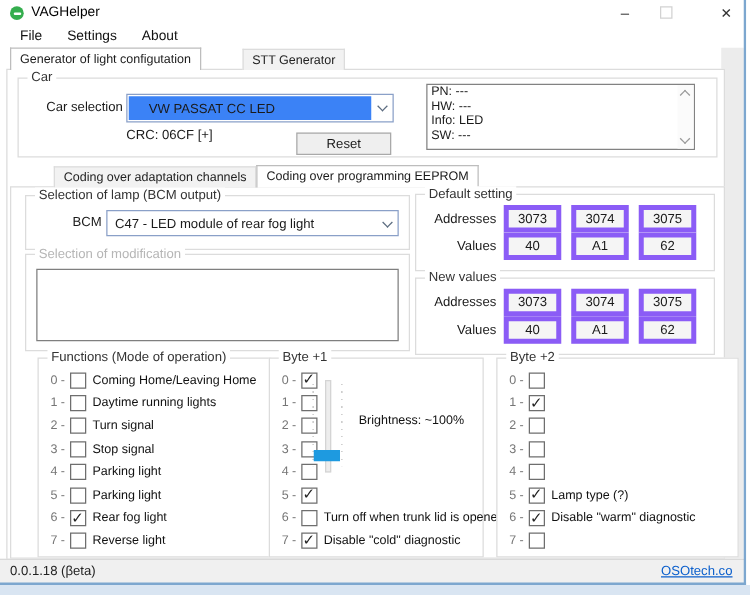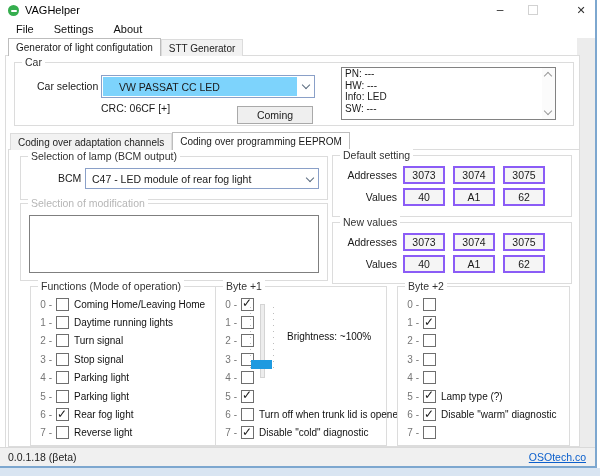--- a/index.html
+++ b/index.html
@@ -23,46 +23,46 @@
 
   .menubar{left:0;top:20px;width:596px;height:18px;display:flex;align-items:center;padding-left:6px;background:#fff;}
   .menu-item{font-size:11px;color:#111;padding:2px 10px;}
 
   
   .tabstrip{display:flex;align-items:flex-end;z-index:3;}
   .tabstrip1{left:8px;top:38px;height:18px;}
   .tabstrip2{left:10px;top:132px;height:18px;}
   .tab{font-size:10px;padding:3px 7px 2px;white-space:nowrap;}
   .tab.active{background:#fff;border:1px solid #bdbdbd;border-bottom:none;position:relative;z-index:4;padding-bottom:3px;}
-  .tab.inactive{background:#f2f2f2;border:1px solid #dcdcdc;border-bottom:none;color:#222;}
+  .tab.inactive{background:#f2f2f2;border:1px solid #dcdcdc;border-bottom:none;color:#222;margin-left:33px;}
 
   .tabpage1{left:5px;top:55px;width:573px;height:391px;background:#fff;border:1px solid #dcdcdc;z-index:1;}
   .tabpage2{left:8px;top:149px;width:570px;height:296px;background:#fff;border:1px solid #dcdcdc;z-index:2;}
 
   
   .grp{border:1px solid #dcdcdc;z-index:5;background:#fff;}
   .grp-label{position:absolute;top:-7px;left:7px;background:#fff;padding:0 3px;font-size:10.5px;color:#333;white-space:nowrap;}
   .grp-label.disabled{color:#b6b6b6;}
 
   .grp-car{left:14px;top:62px;width:558px;height:62px;}
   .grp-lamp{left:20px;top:156px;width:306px;height:42px;z-index:6;}
   .grp-mod{left:20px;top:203px;width:306px;height:76px;z-index:6;}
   .grp-default{left:332px;top:155px;width:238px;height:60px;z-index:6;}
   .grp-new{left:332px;top:222px;width:238px;height:60px;z-index:6;}
   .grp-functions{left:30px;top:286px;width:185px;height:158px;z-index:6;}
   .grp-byte1{left:215px;top:286px;width:170px;height:158px;z-index:6;}
-  .grp-byte2{left:397px;top:286px;width:171px;height:158px;z-index:6;}
+  .grp-byte2{left:397px;top:286px;width:171px;height:158px;z-index:6;padding-left:21px;}
 
   
   .lbl{font-size:10.5px;color:#1a1a1a;white-space:nowrap;}
   .lbl-car-selection{left:22px;top:17px;}
   .combo{border:1px solid #8aa0c8;background:#fff;}
   .combo .combo-txt{position:absolute;inset:1px 17px 1px 1px;display:flex;align-items:center;font-size:10.5px;white-space:nowrap;overflow:hidden;}
   .combo-car{left:86px;top:12px;width:212px;height:21px;}
-  .combo-car .combo-txt{background:#7dd3fc;padding-left:16px;}
+  .combo-car .combo-txt{background:#3b82f6;padding-left:16px;}
   .combo-bcm{left:64px;top:11px;width:232px;height:19px;}
   .combo-bcm .combo-txt{background:#fff;padding-left:5px;}
   .chev-down{position:absolute;right:5px;top:6px;width:5px;height:5px;border-right:1px solid #5a6b7f;border-bottom:1px solid #5a6b7f;transform:rotate(45deg);}
   .crc{left:86px;top:39px;font-size:10.5px;}
   .btn-reset{left:222px;top:43px;width:74px;height:16px;background:#efefef;border:1px solid #a9a9a9;
     display:flex;align-items:center;justify-content:center;font-size:10.5px;}
   .car-info{left:326px;top:4px;width:213px;height:51px;border:1px solid #828282;background:#fff;overflow:hidden;}
   .car-info .line{font-size:10px;line-height:11.5px;padding-left:3px;white-space:nowrap;}
   .scrollcol{position:absolute;right:0;top:0;width:13px;height:100%;background:#fbfbfb;}
   .chev{position:absolute;left:3px;width:5px;height:5px;border-right:1px solid #9a9a9a;border-bottom:1px solid #9a9a9a;}
@@ -71,21 +71,21 @@
 
   
   .lbl-bcm{left:37px;top:15px;}
   .mod-list{left:8px;top:11px;width:288px;height:56px;border:1px solid #7f7f7f;background:#fff;}
 
   
   .vals-row{position:absolute;left:0;display:flex;align-items:center;height:16px;}
   .vr-top{top:11px;}
   .vr-bot{top:33px;justify-content:space-between;}
   .vr-label{width:64px;text-align:right;padding-right:6px;font-size:10.5px;color:#1a1a1a;}
-  .vbox{width:38px;height:14px;border:2px solid #8b5cf6;background:#f5f5f5;margin-right:8px;
+  .vbox{width:38px;height:14px;border:4px solid #8b5cf6;background:#f5f5f5;margin-right:8px;
     display:flex;align-items:center;justify-content:center;font-size:10.5px;}
 
   
   .rows{position:absolute;left:4px;top:8px;right:2px;}
   .cbrow{height:18.4px;display:flex;align-items:center;}
   .num{width:17px;text-align:right;color:#767676;font-size:10px;margin-right:4px;flex:none;white-space:pre;}
   .cbx{width:11px;height:11px;border:1px solid #6e6e6e;background:#fff;margin-right:5px;position:relative;flex:none;}
   .cbx[data-checked="true"]::after{content:"\2713";position:absolute;left:0px;top:-2.5px;font-size:12px;color:#222;}
   .cbl{font-size:10px;color:#111;white-space:nowrap;}
 
@@ -144,21 +144,21 @@
 <div class="abs tabpage1"></div>
 
 <div class="abs grp grp-car">
   <span class="grp-label">Car</span>
   <span class="abs lbl lbl-car-selection">Car selection</span>
   <div class="abs combo combo-car">
     <div class="combo-txt">VW PASSAT CC LED</div>
     <span class="chev-down"></span>
   </div>
   <span class="abs lbl crc">CRC: 06CF [+]</span>
-  <div class="abs btn-reset">Coming</div>
+  <div class="abs btn-reset">Reset</div>
   <div class="abs car-info">
     <div class="line">PN: ---</div>
     <div class="line">HW: ---</div>
     <div class="line">Info: LED</div>
     <div class="line">SW: ---</div>
     <div class="scrollcol">
       <span class="chev chev-up"></span>
       <span class="chev chev-dn"></span>
     </div>
   </div>

